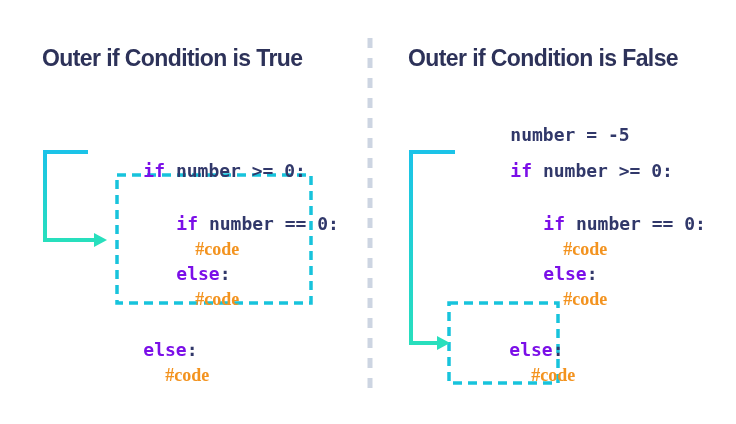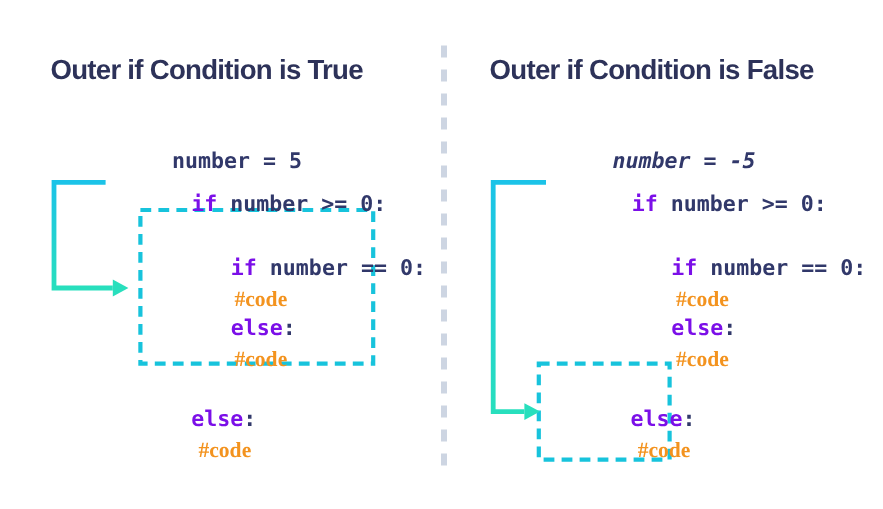--- a/index.html
+++ b/index.html
@@ -43,21 +43,21 @@
 
   .code-line {
     position: absolute;
     font-family: "DejaVu Sans Mono", monospace;
     font-weight: bold;
     font-size: 18px;
     line-height: 20px;
     white-space: pre;
     color: var(--code);
   }
-  .kw   { color: var(--keyword); margin-left: 16px; }
+  .kw   { color: var(--keyword); }
   .code { color: var(--code); }
   .comment { color: var(--comment); font-family: Liberation Serif, serif; }
 
   .divider-line { stroke: var(--divider); }
   .dashed-box   { stroke: var(--box); }
   .arrow-head   { fill: var(--arrow-end); }
 </style>
 </head>
 <body>
 
@@ -83,23 +83,20 @@
 
     <path d="M 88 152 L 45 152 L 45 240 L 94 240" fill="none" stroke="url(#gradL)" stroke-width="4"></path>
     <polygon class="arrow-head" points="94,233 107,240 94,247"></polygon>
 
     <path d="M 455 152 L 411 152 L 411 343 L 437 343" fill="none" stroke="url(#gradR)" stroke-width="4"></path>
     <polygon class="arrow-head" points="437,336 450,343 437,350"></polygon>
   </svg>
 
   <h2 class="panel-title" style="left:42px; top:45px;">Outer if Condition is True</h2>
 
-  <div class="code-line" style="left:100px; top:105px;">
-    <span class="code">number = 5</span>
-  </div>
 
   <div class="code-line" style="left:100px; top:141px;">
     <span class="kw">if</span><span class="code"> number &gt;= 0:</span>
   </div>
 
   <div class="code-line" style="left:133px; top:194px;">
     <span class="kw">if</span><span class="code"> number == 0:</span>
   </div>
 
   <div class="code-line" style="left:152px; top:219px;">
@@ -117,21 +114,21 @@
   <div class="code-line" style="left:100px; top:320px;">
     <span class="kw">else</span><span class="code">:</span>
   </div>
 
   <div class="code-line" style="left:122px; top:345px;">
     <span class="comment">#code</span>
   </div>
 
   <h2 class="panel-title" style="left:408px; top:45px;text-align:center;">Outer if Condition is False</h2>
 
-  <div class="code-line" style="left:467px; top:105px;font-style:italic;">
+  <div class="code-line" style="left:467px; top:105px;">
     <span class="code">number = -5</span>
   </div>
 
   <div class="code-line" style="left:467px; top:141px;">
     <span class="kw">if</span><span class="code"> number &gt;= 0:</span>
   </div>
 
   <div class="code-line" style="left:500px; top:194px;">
     <span class="kw">if</span><span class="code"> number == 0:</span>
   </div>

